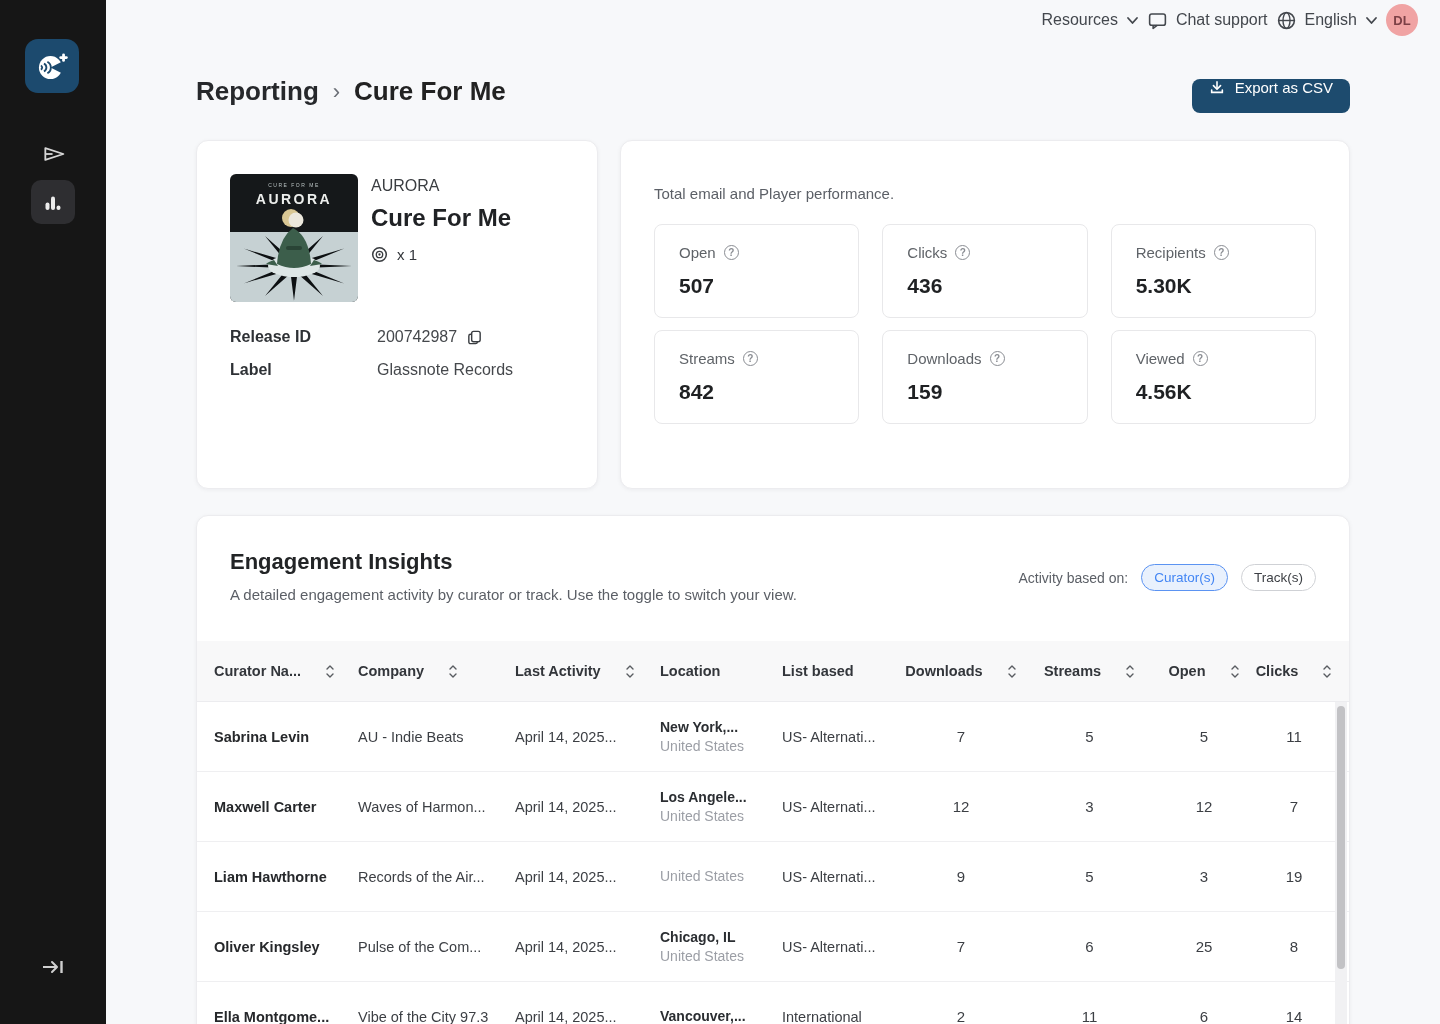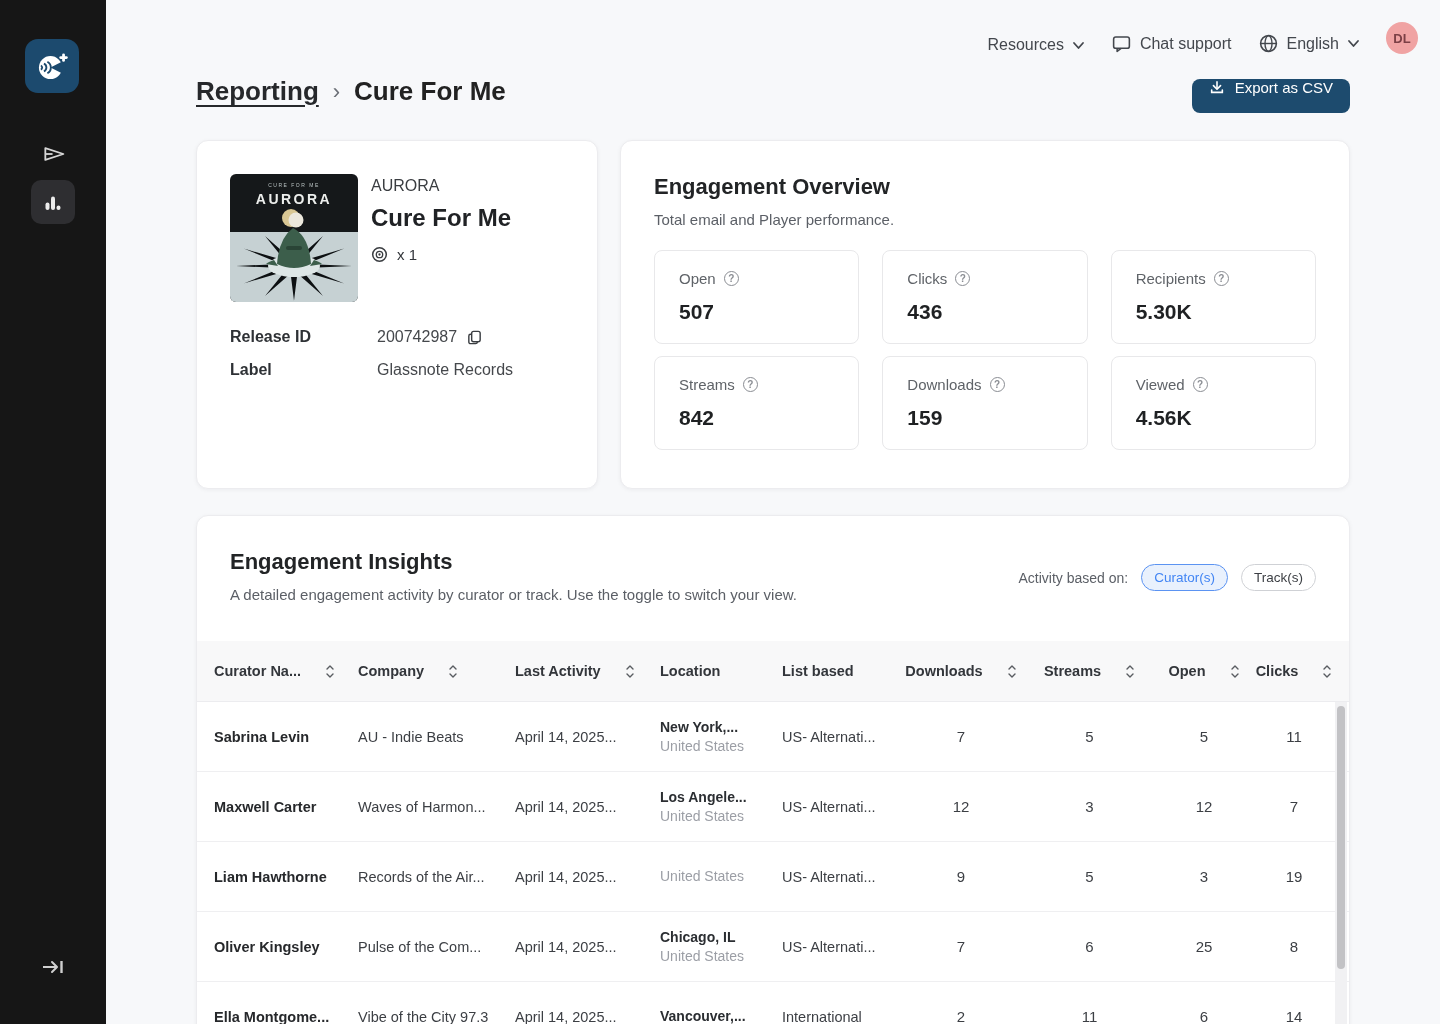--- a/index.html
+++ b/index.html
@@ -15,27 +15,27 @@
   .sidebar{position:fixed;left:0;top:0;width:106px;height:1024px;background:var(--sidebar_bg);z-index:5;}
   .logo{position:absolute;left:25px;top:39px;width:54px;height:54px;border-radius:13px;background:var(--logo_blue);display:flex;align-items:center;justify-content:center;cursor:pointer;}
   .nav-icon{position:absolute;left:31px;width:44px;height:44px;border-radius:10px;display:flex;align-items:center;justify-content:center;cursor:pointer;}
   .nav-send{top:132px;}
   .nav-reports{top:180px;background:#2e2e31;}
   .collapse-btn{position:absolute;left:38px;bottom:44px;width:30px;height:26px;display:flex;align-items:center;justify-content:center;cursor:pointer;}
 
   
   .main{position:relative;margin-left:106px;width:1334px;height:1024px;}
 
-  .topbar{position:absolute;top:22px;right:22px;display:flex;align-items:flex-end;gap:26px;}
+  .topbar{position:absolute;top:4px;right:22px;display:flex;align-items:center;gap:8px;}
   .topbar-item{display:flex;align-items:center;gap:8px;font-size:16px;color:#43474d;cursor:pointer;}
   .avatar{width:32px;height:32px;border-radius:50%;background:var(--avatar_bg);color:var(--avatar_text);
     font-size:13px;font-weight:700;display:flex;align-items:center;justify-content:center;cursor:pointer;}
 
   .breadcrumb{position:absolute;left:90px;top:76px;display:flex;align-items:center;gap:14px;}
-  .breadcrumb a{font-size:26px;font-weight:600;color:#26282b;text-decoration:underline;text-underline-offset:5px;cursor:pointer;}
+  .breadcrumb a{font-size:26px;font-weight:600;color:#26282b;text-underline-offset:5px;cursor:pointer;}
   .breadcrumb .sep{font-size:22px;color:#6b6f76;}
   .breadcrumb .current{font-size:26px;font-weight:700;color:#222;}
 
   .export-btn{position:absolute;top:79px;right:90px;height:34px;display:flex;gap:10px;
     background:var(--accent_navy);color:#fff;border:none;border-radius:8px;padding:0 17px;font-size:15px;
     font-family:inherit;cursor:pointer;}
 
   .card{position:absolute;background:#fff;border:1px solid #ececef;border-radius:12px;
     box-shadow:0 1px 4px rgba(20,20,30,.05);}
 
@@ -234,21 +234,20 @@
         </span>
       </div>
       <div class="detail-row">
         <span class="dl">Label</span>
         <span class="dv">Glassnote Records</span>
       </div>
     </div>
   </div>
 
   <div class="card overview-card">
-    <div class="card-title">Engagement Overview</div>
     <div class="card-sub">Total email and Player performance.</div>
     <div class="stats-grid">
       <div class="stat-box">
         <div class="stat-label">
             <span>Open</span>
             <span class="help">?</span>
           </div>
         <div class="stat-value">507</div>
       </div>
       <div class="stat-box">

